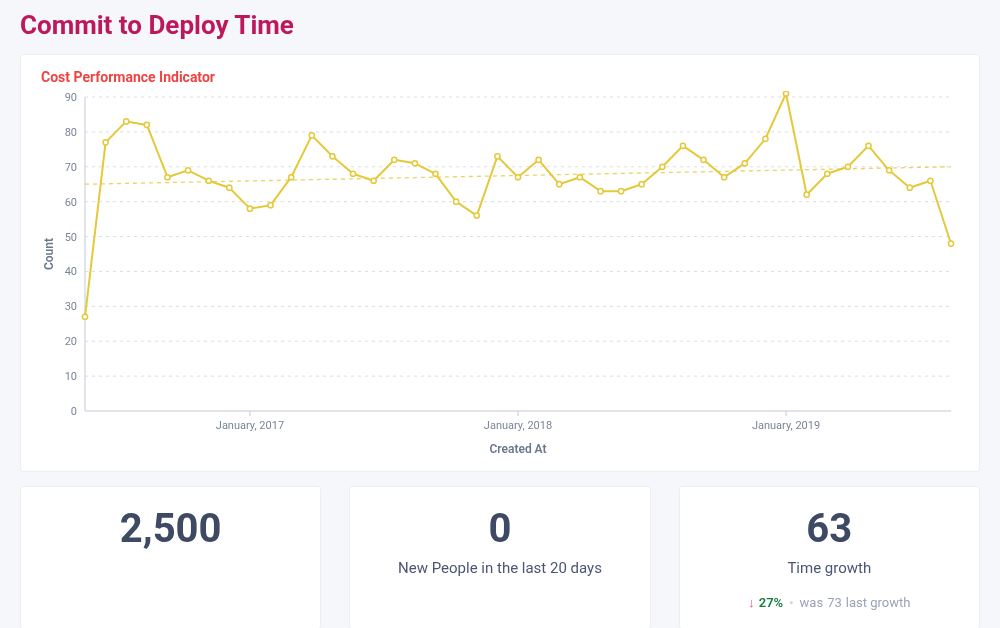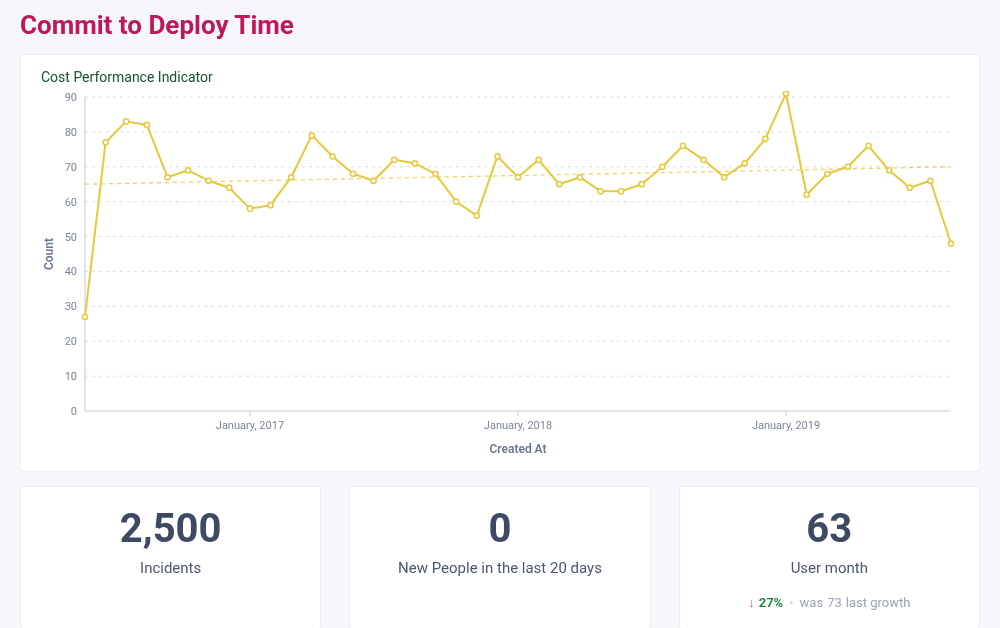--- a/index.html
+++ b/index.html
@@ -21,22 +21,22 @@
   .card {
     background: #fff;
     border: 1px solid #eceef3;
     border-radius: 3px;
   }
   .chart-card {
     padding: 14px 20px 10px 20px;
   }
   .chart-title {
     font-size: 14px;
-    color: #14532d;
-    font-weight: 400;
+    color: #ef4444;
+    font-weight: 700;
     margin-bottom: 6px;
   }
   .chart-wrap {
     position: relative;
     width: 100%;
   }
   svg { display: block; }
   .axis-label {
     font-size: 12px;
     fill: #6b778e;
@@ -181,29 +181,28 @@
         <circle cx="868.7619047619047" cy="96.71111111111111" r="2.6" class="series-point"></circle>
         <circle cx="889.3809523809524" cy="89.73333333333335" r="2.6" class="series-point"></circle>
         <circle cx="910" cy="152.53333333333333" r="2.6" class="series-point"></circle>
       </svg>
   </div>
 </div>
 
 <div class="metrics-row">
   <div class="card metric-card">
     <div class="metric-value">2,500</div>
-    <div class="metric-label">Incidents</div>
   </div>
   <div class="card metric-card">
     <div class="metric-value">0</div>
     <div class="metric-label">New People in the last 20 days</div>
   </div>
   <div class="card metric-card">
     <div class="metric-value">63</div>
-    <div class="metric-label">User month</div>
+    <div class="metric-label">Time growth</div>
     <div class="metric-sub">
       <span class="arrow">↓</span>
       <span class="pct">27%</span>
       <span class="dot">•</span>
       <span>was</span>
       <span>73</span>
       <span>last growth</span>
     </div>
   </div>
 </div>

